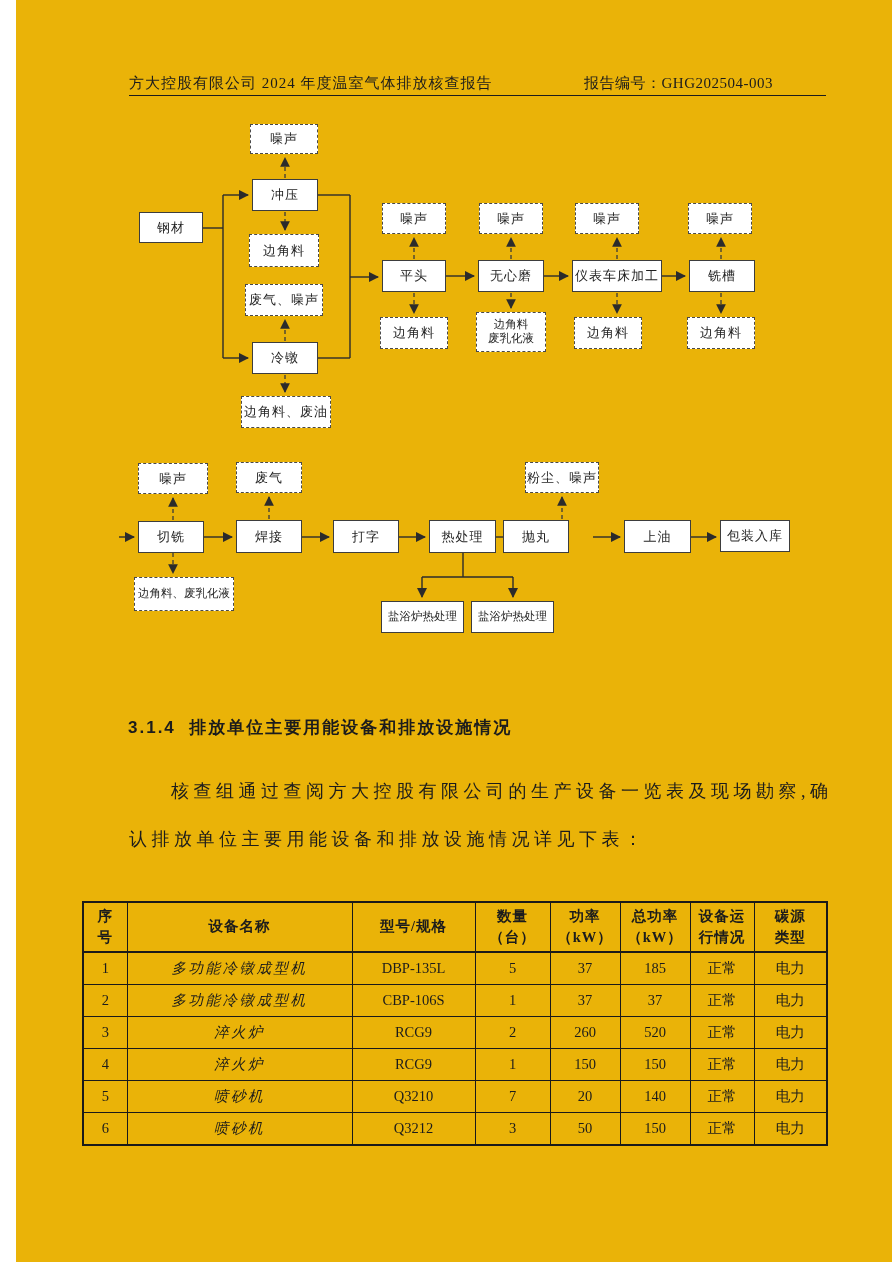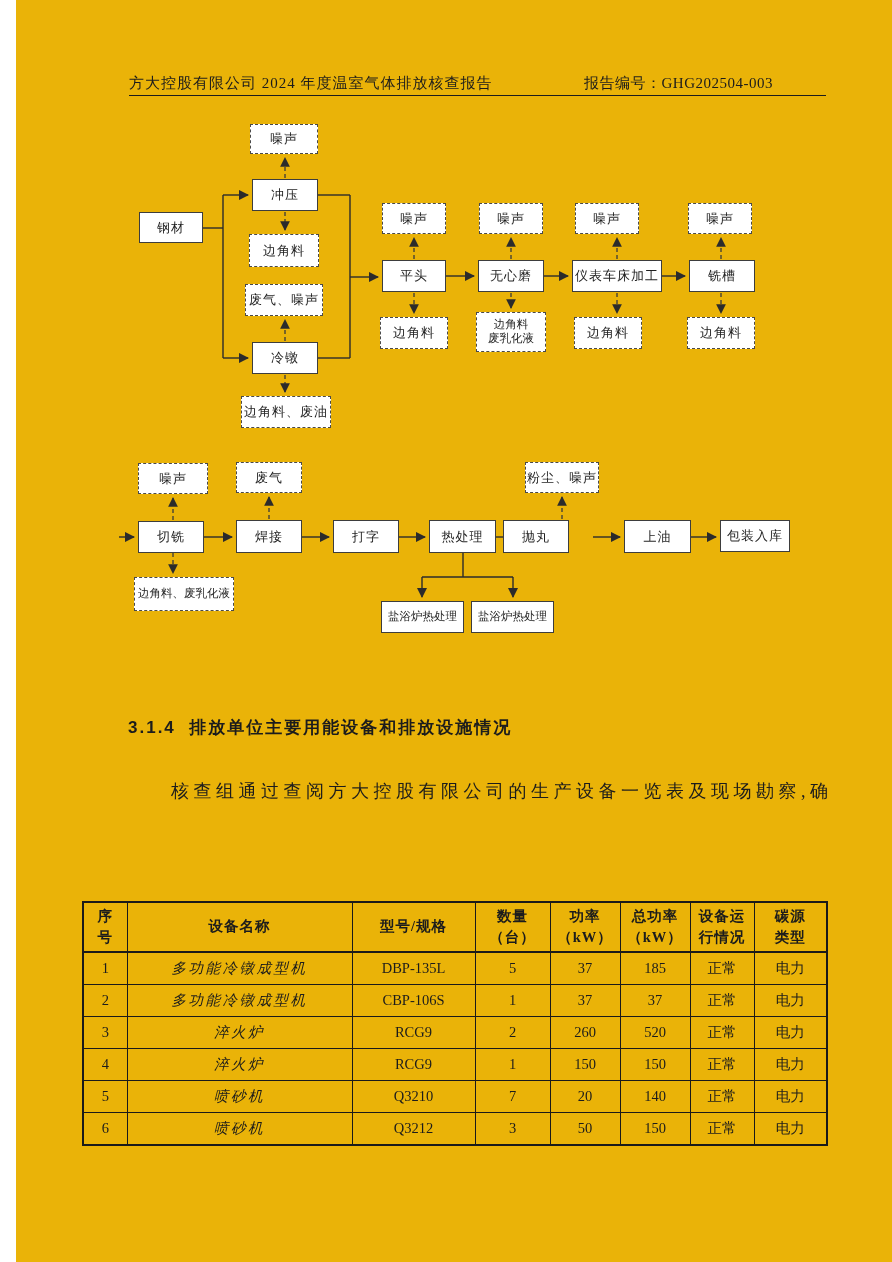--- a/index.html
+++ b/index.html
@@ -160,20 +160,21 @@
   <div class="fnode solid" style="left:487px;top:520px;width:66px;height:33px">抛丸</div>
   <div class="fnode solid" style="left:608px;top:520px;width:67px;height:33px">上油</div>
   <div class="fnode solid" style="left:704px;top:520px;width:70px;height:32px">包装入库</div>
   <div class="fnode solid small" style="left:365px;top:601px;width:83px;height:32px">盐浴炉热处理</div>
   <div class="fnode solid small" style="left:455px;top:601px;width:83px;height:32px">盐浴炉热处理</div>
 
 
   <div class="sec-heading">3.1.4  排放单位主要用能设备和排放设施情况</div>
 
   <div class="para-line para-1">核查组通过查阅方大控股有限公司的生产设备一览表及现场勘察,确</div>
+  <div class="para-line para-2">认排放单位主要用能设备和排放设施情况详见下表：</div>
 
 
   <table class="equip">
     <colgroup>
       <col style="width:44px">
         <col style="width:225px">
         <col style="width:123px">
         <col style="width:75px">
       <col style="width:70px">
         <col style="width:70px">

